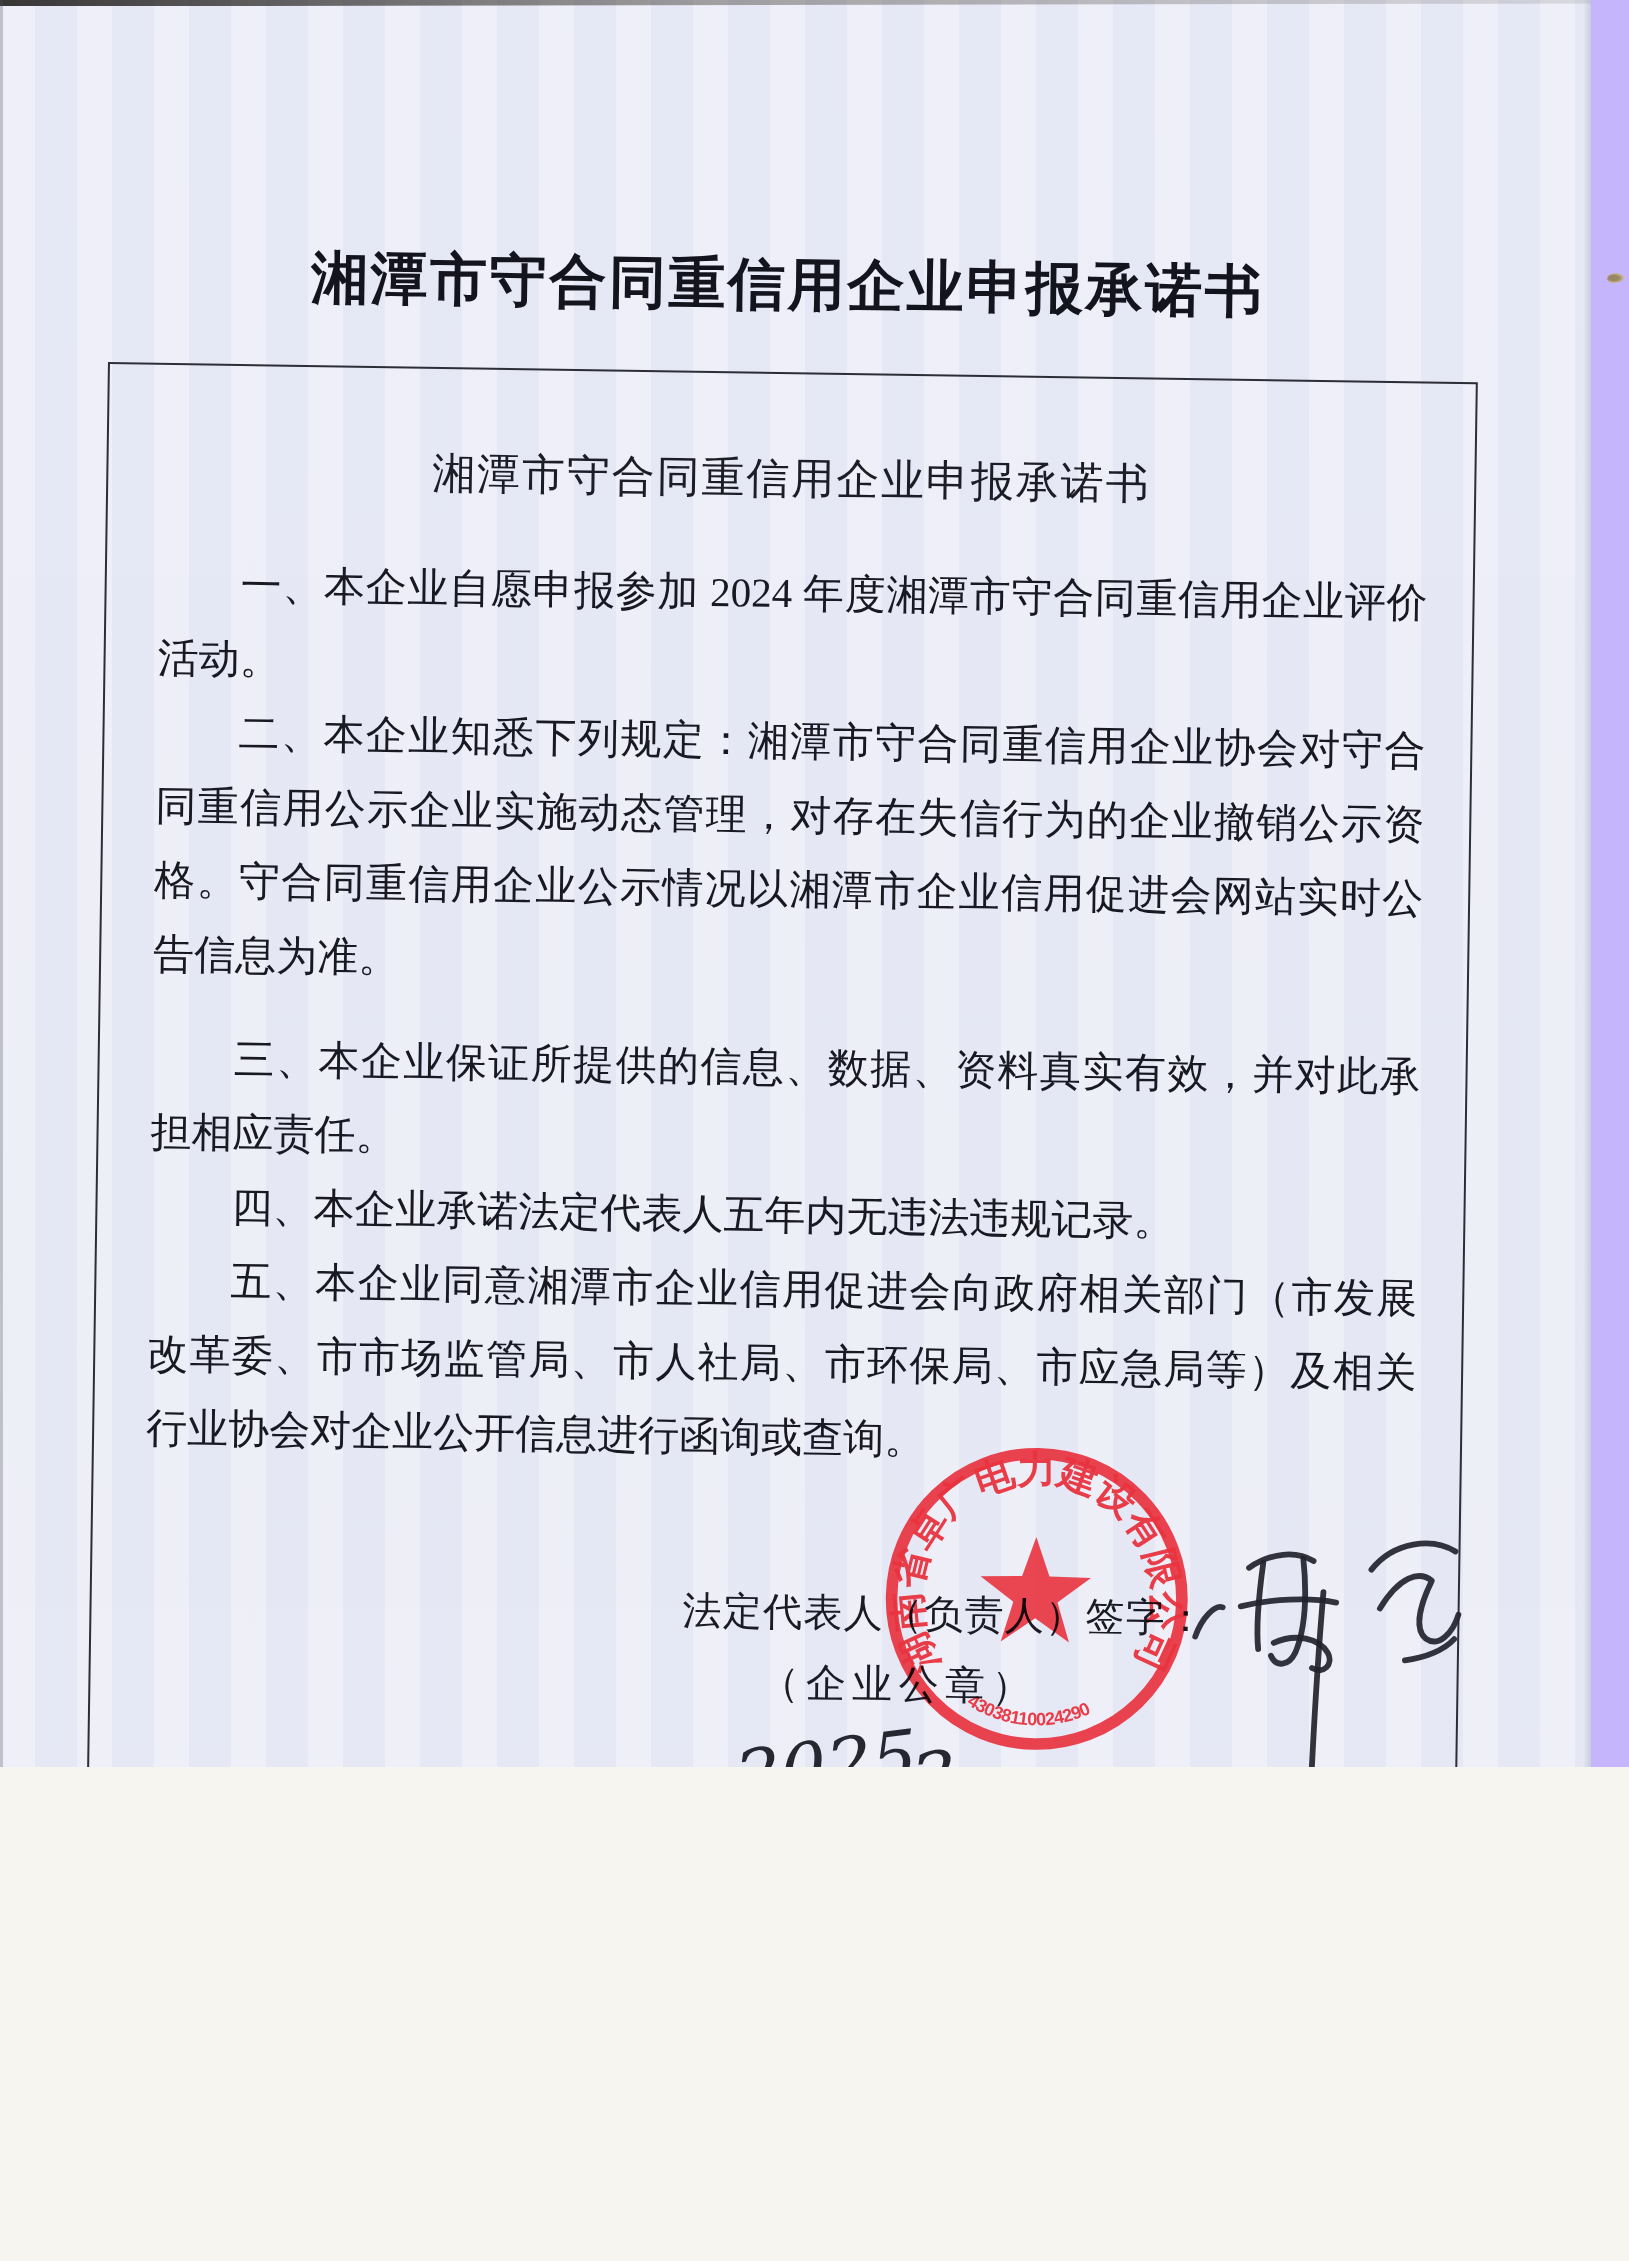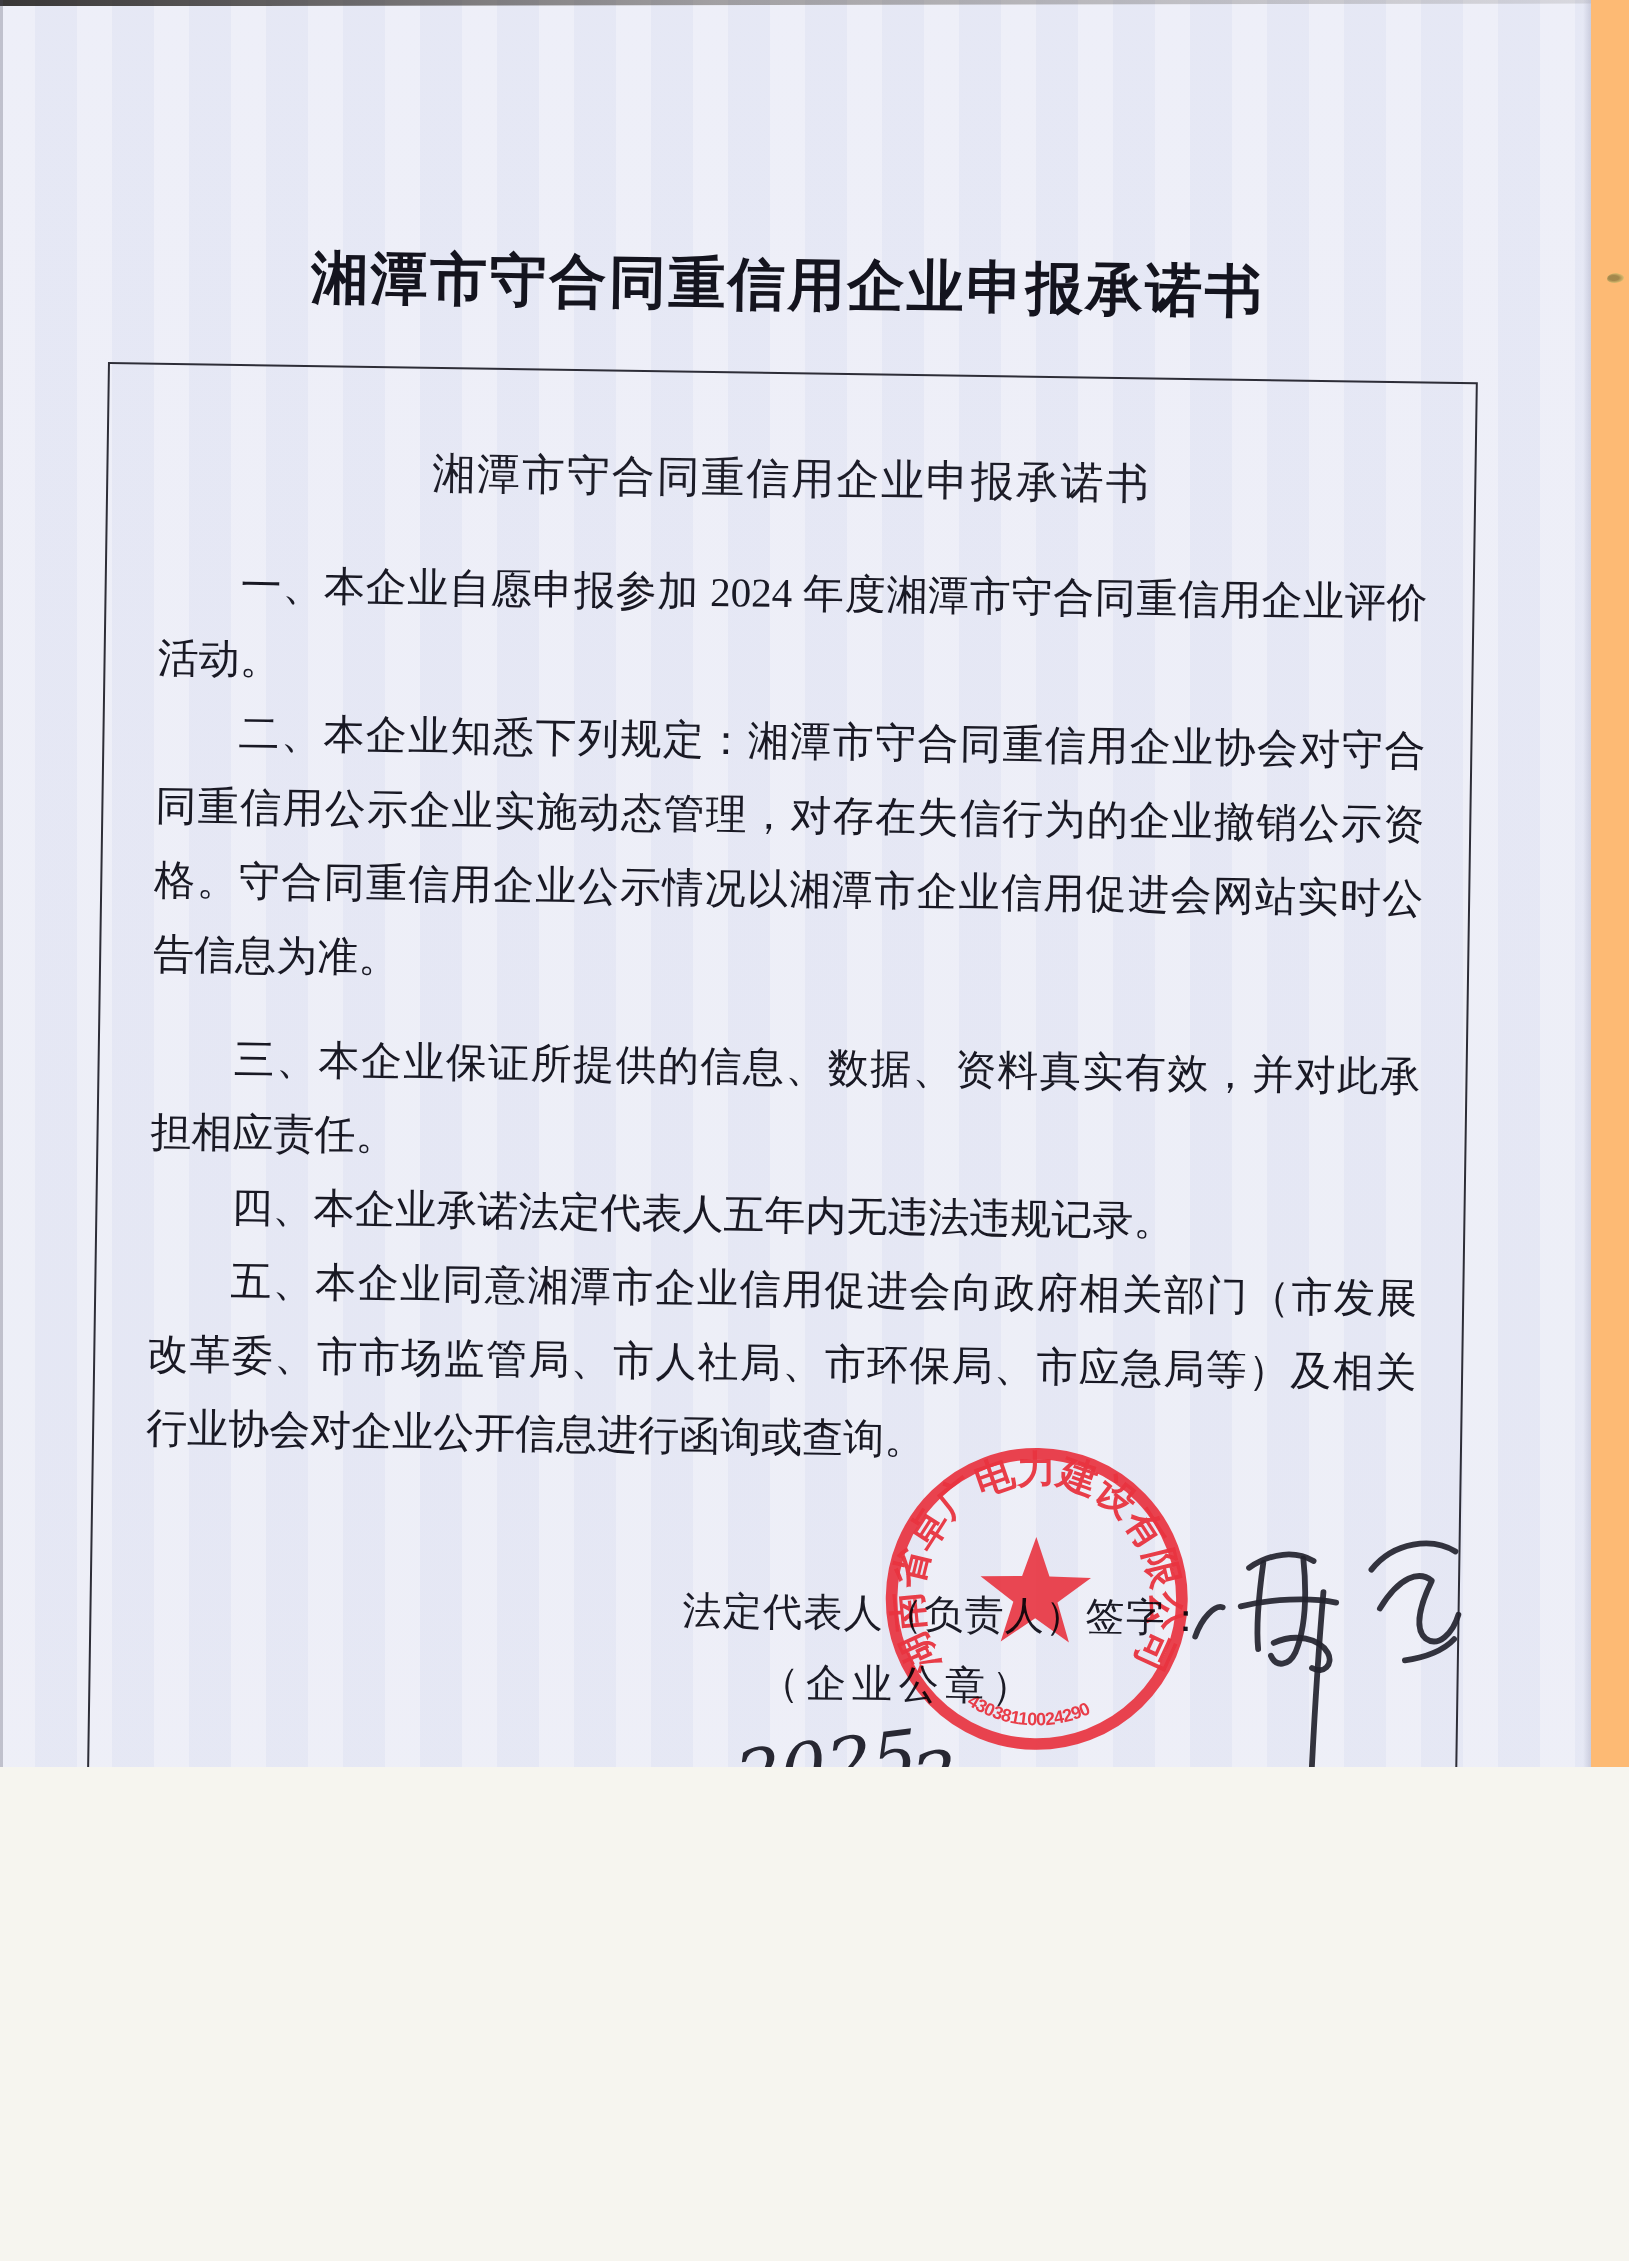--- a/index.html
+++ b/index.html
@@ -4,21 +4,21 @@
 <style>
   html,body{margin:0;padding:0;}
   body{
     width:1630px;height:2261px;
     background:#f6f5ef;
     font-family:"Liberation Serif","DejaVu Serif",serif;
     overflow:hidden;
   }
   .page{
     position:relative;width:1630px;height:1767px;
-    background:#fdba74;
+    background:#c4b5fd;
     overflow:hidden;
   }
   
   .paper{
     position:absolute;left:0;top:0;width:1591px;height:2261px;
     background:
       repeating-linear-gradient(90deg, rgba(255,255,255,.22) 0 35px, rgba(216,220,240,.20) 35px 77px),
       linear-gradient(180deg,#e9ebf6 0%,#e8eaf5 60%,#eaecf6 100%);
   }
   .edge-top{

